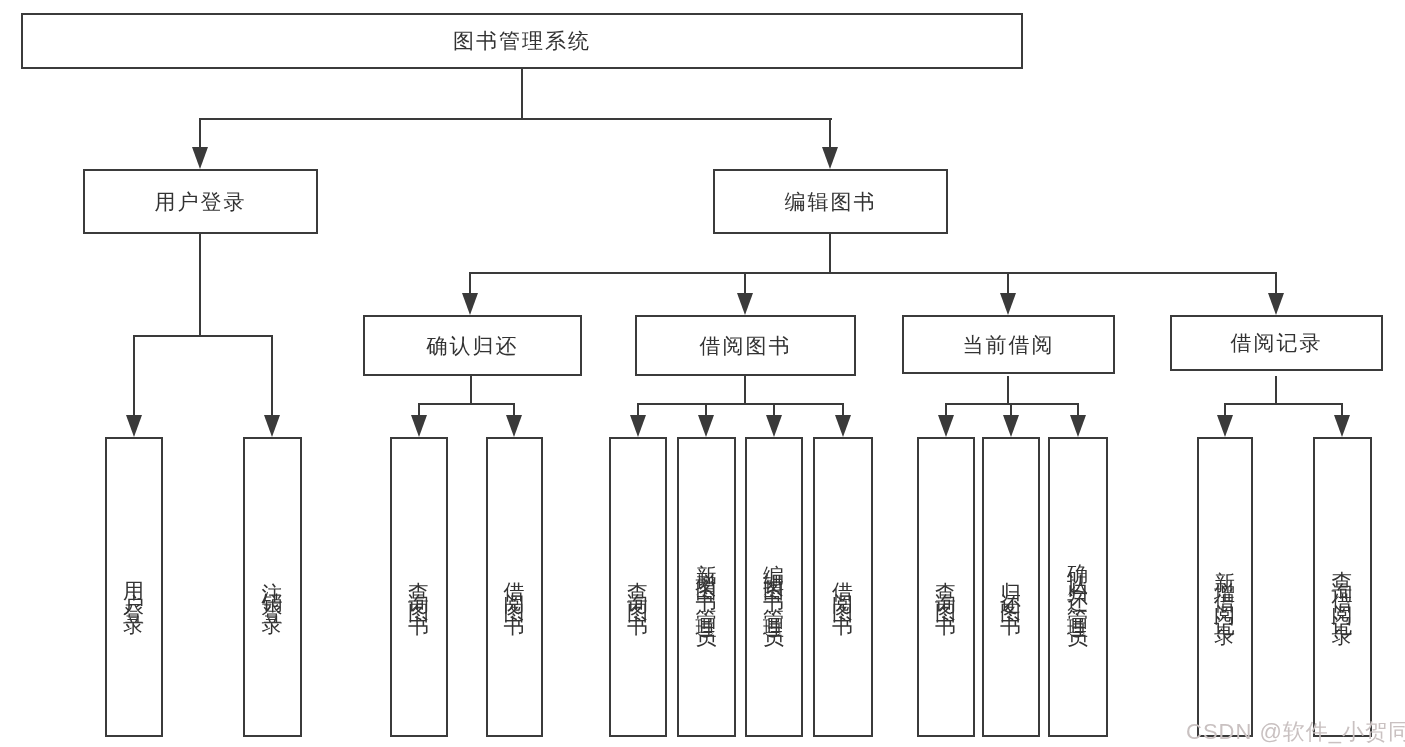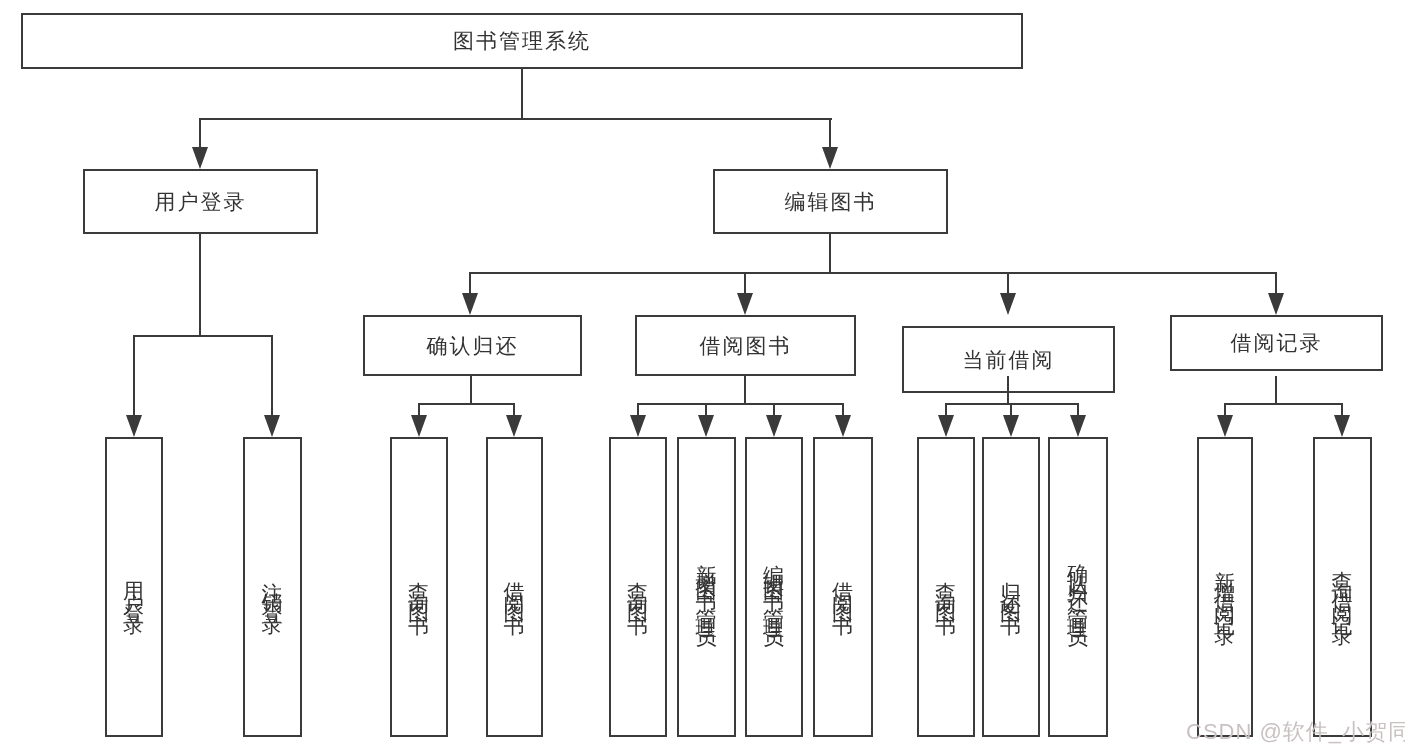--- a/index.html
+++ b/index.html
@@ -90,21 +90,21 @@
   <div class="arrow" style="left:1000px;top:293px;"></div>
   <div class="vline" style="left:1275px;top:272px;width:2px;height:24px;"></div>
   <div class="arrow" style="left:1268px;top:293px;"></div>
 
   <div class="node" style="left:363px;top:315px;width:219px;height:61px;">
     <span>确认归还</span>
   </div>
   <div class="node" style="left:635px;top:315px;width:221px;height:61px;">
     <span>借阅图书</span>
   </div>
-  <div class="node" style="left:902px;top:326px;width:213px;height:67px;">
+  <div class="node" style="left:902px;top:315px;width:213px;height:59px;">
     <span>当前借阅</span>
   </div>
   <div class="node" style="left:1170px;top:315px;width:213px;height:56px;">
     <span>借阅记录</span>
   </div>
 
   <div class="vline" style="left:470px;top:376px;width:2px;height:28px;"></div>
   <div class="hline" style="left:418px;top:403px;width:97px;height:2px;"></div>
   <div class="vline" style="left:418px;top:403px;width:2px;height:14px;"></div>
   <div class="arrow" style="left:411px;top:415px;"></div>

